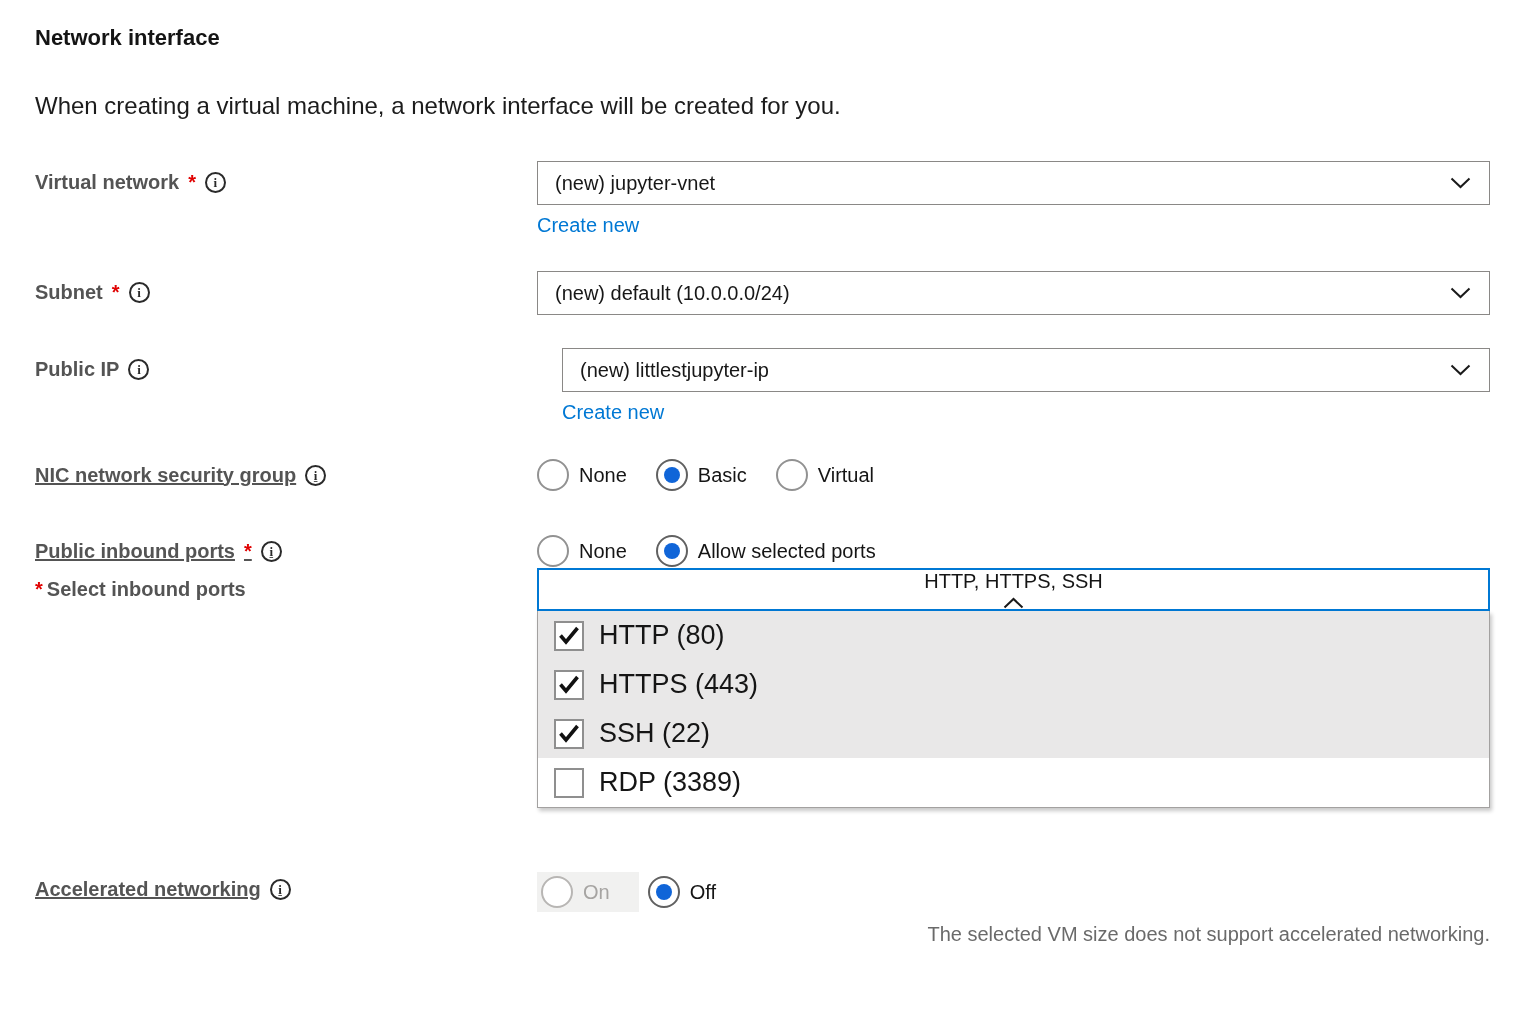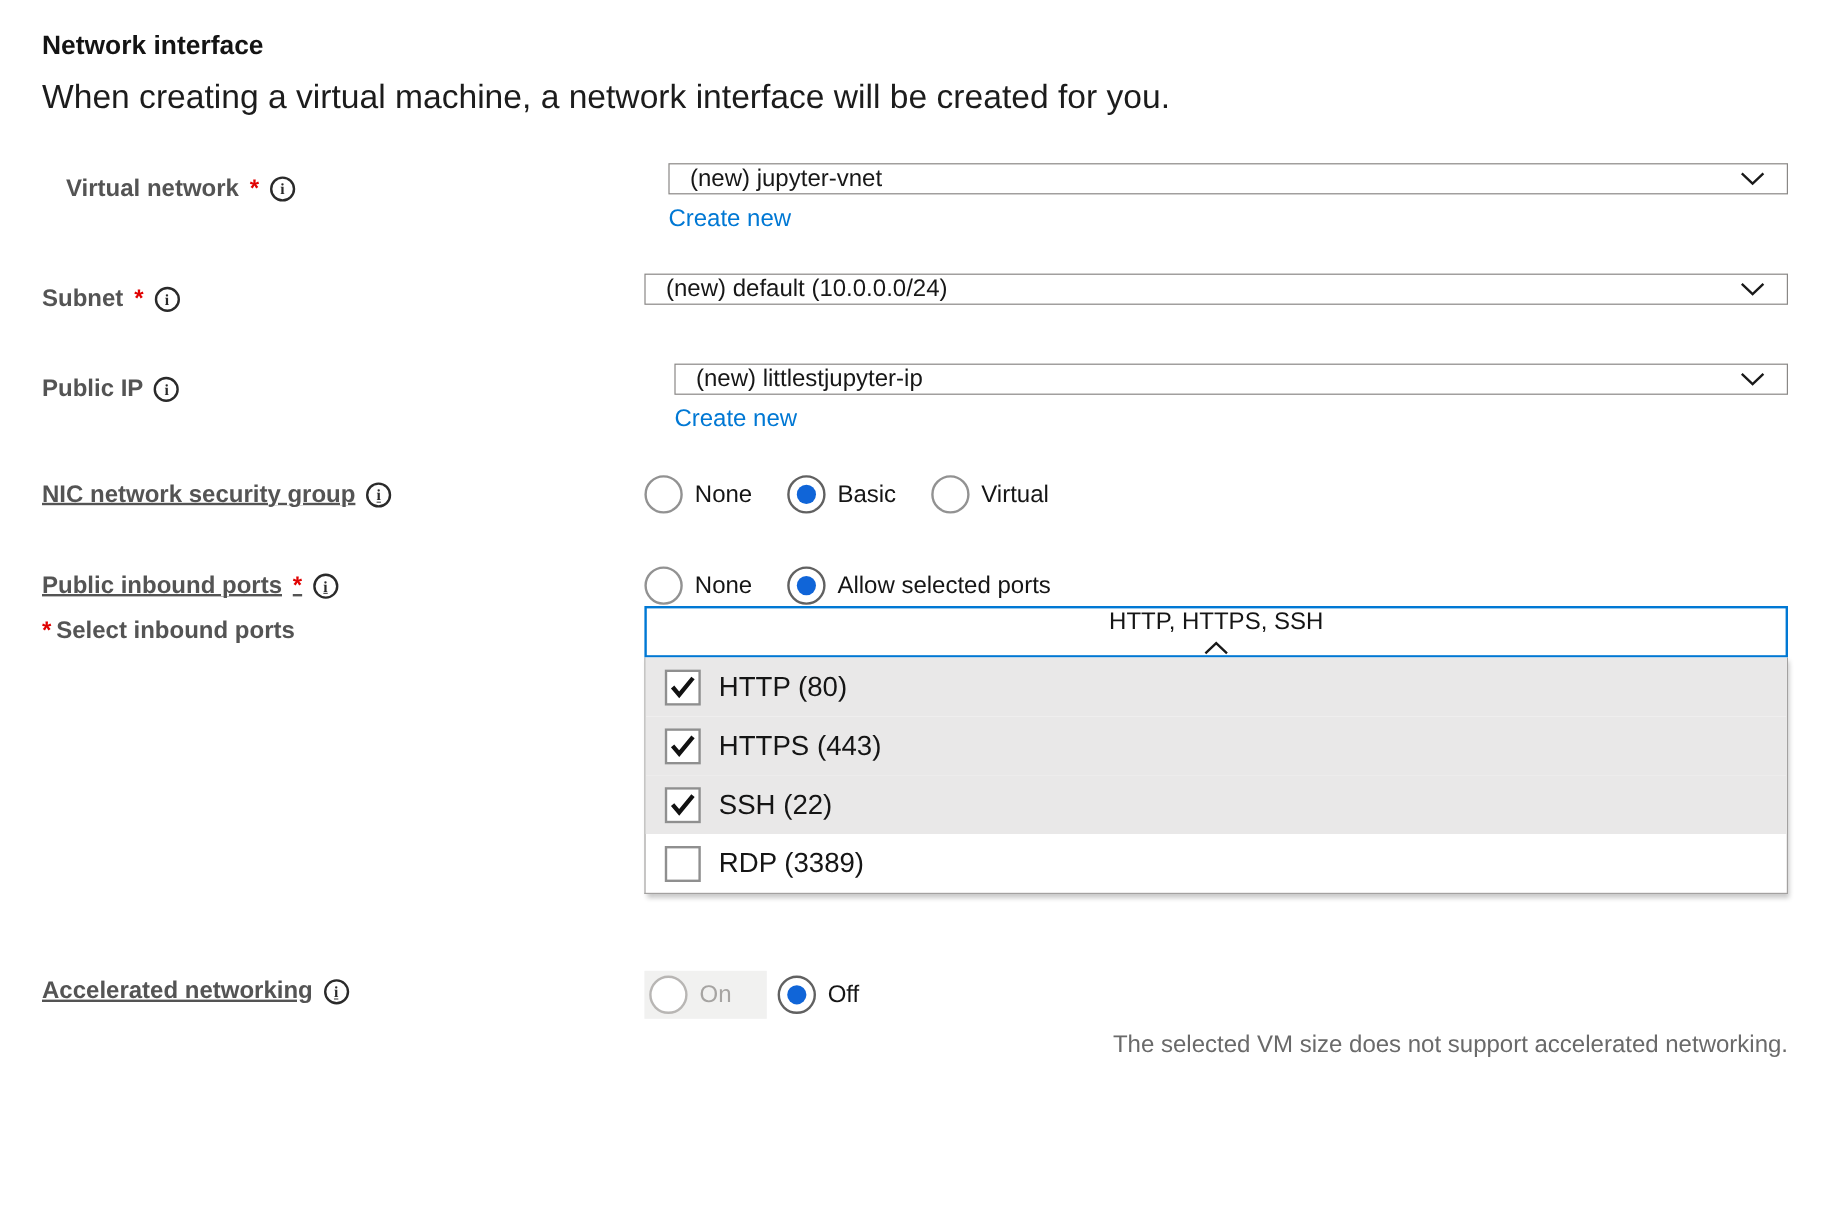--- a/index.html
+++ b/index.html
@@ -11,34 +11,34 @@
     color: #1a1a1a;
     padding: 24px 42px 0 35px;
     overflow: hidden;
   }
 
   .section-title {
     font-size: 22px; font-weight: 700; color: #141414;
     margin: 0; line-height: 28px;
   }
   .section-desc {
-    font-size: 28px; color: #1c1c1c; margin: 16px 0 0 0; line-height: 26px;
+    font-size: 24px; color: #1c1c1c; margin: 41px 0 0 0; line-height: 26px;
   }
 
   .row { display: flex; align-items: flex-start; }
   .label-col {
     width: 502px; flex: 0 0 502px;
     display: flex; align-items: center; gap: 9px;
     font-size: 20px; font-weight: 600; color: #545454;
     min-height: 42px;
   }
   .row-radio .label-col { min-height: 34px; text-decoration: underline; }
   .control-col { flex: 1 1 auto; min-width: 0; }
 
-  .m-vnet   { margin-top: 42px; margin-left: 20px; }
+  .m-vnet   { margin-top: 42px; }
   .m-subnet { margin-top: 34px; }
   .m-pip    { margin-top: 33px; gap: 25px; }
   .m-nsg    { margin-top: 34px; }
   .m-ports  { margin-top: 42px; }
   .m-select { }
   .m-accel  { margin-top: 64px; }
 
   .asterisk::before { content: "*"; color: #e00202; font-weight: 600; }
   .asterisk-pre { margin-right: 2px; }
 
@@ -46,21 +46,21 @@
     width: 21px; height: 21px; border: 2px solid #2a2a2a; border-radius: 50%;
     display: inline-flex; align-items: center; justify-content: center;
     flex: none; cursor: pointer;
   }
   .info-icon::before {
     content: "i"; font-size: 13px; font-weight: 600; color: #2a2a2a;
     line-height: 1; font-family: "Liberation Serif", serif;
   }
 
   .dropdown {
-    height: 26px; background: #fff; border: 1px solid #8a8886;
+    height: 44px; background: #fff; border: 1px solid #8a8886;
     display: flex; align-items: center; justify-content: space-between;
     padding: 0 18px 0 17px; font-size: 20px; color: #171717; cursor: pointer;
   }
   .dropdown-value { white-space: nowrap; overflow: hidden; text-overflow: ellipsis; }
   .chevron { flex: none; display: block; }
 
   .create-new {
     display: inline-block; margin-top: 9px; font-size: 20px;
     color: #0078d4; text-decoration: none; cursor: pointer;
   }
@@ -91,21 +91,21 @@
     display: flex; align-items: center; justify-content: space-between;
     padding: 0 16px; font-size: 20px; color: #151515; cursor: pointer; flex-direction: column;
   }
 
   .panel {
     border: 1px solid #a3a1a0; border-top: none; background: #ffffff;
     box-shadow: 2px 3px 4px rgba(0,0,0,0.22);
   }
   .panel-row {
     height: 49px; display: flex; align-items: center; gap: 15px;
-    padding: 0 16px; font-size: 23px; color: #151515; cursor: pointer;
+    padding: 0 16px; font-size: 27px; color: #151515; cursor: pointer;
   }
   .panel-row.checked { background: #e9e8e8; }
   .checkbox {
     width: 30px; height: 30px; border: 2px solid #8f8f8f; background: #fff;
     display: flex; align-items: center; justify-content: center; flex: none;
   }
   .panel-row:not(.checked) .checkmark { display: none; }
 
   .accel-note {
     margin-top: 9px; text-align: right;

